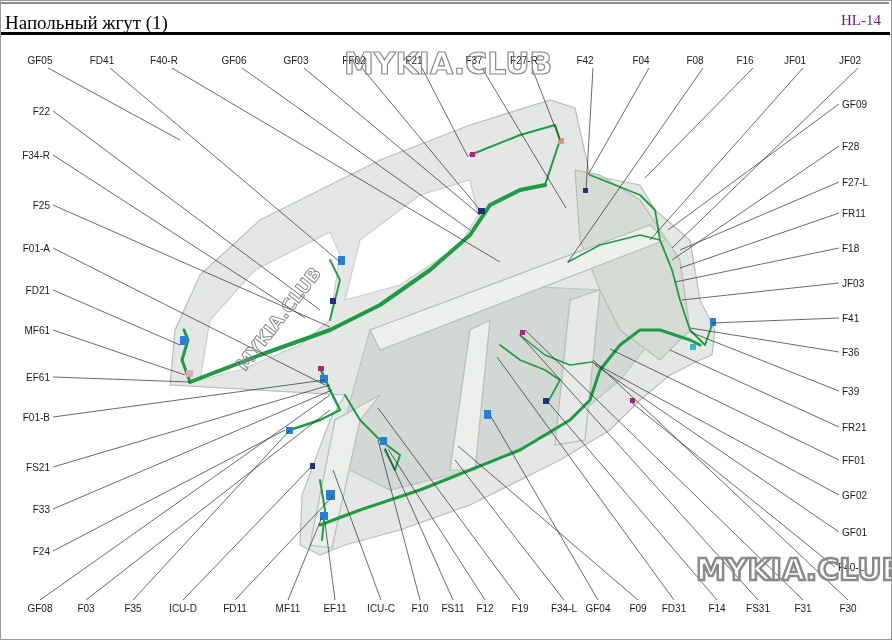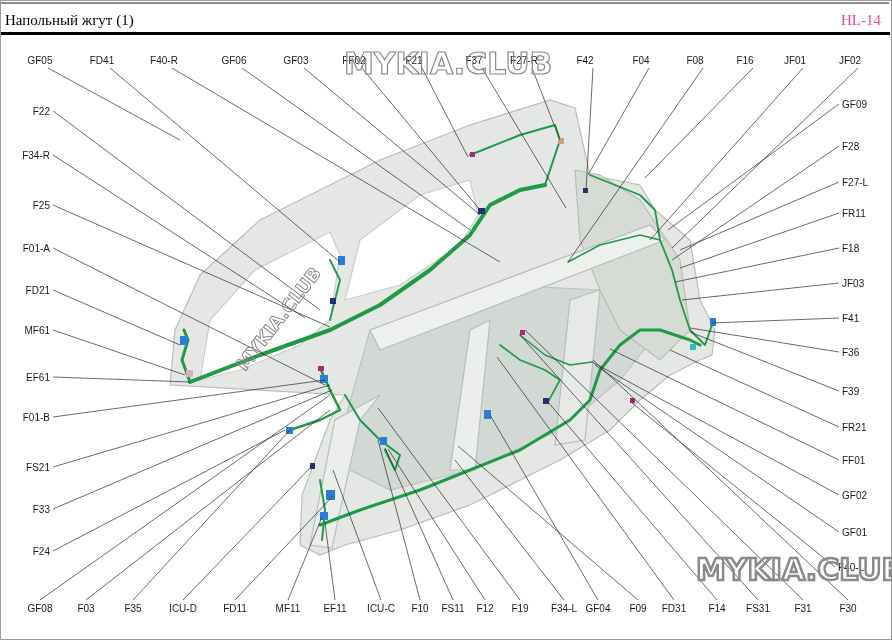--- a/index.html
+++ b/index.html
@@ -1,20 +1,20 @@
 <!DOCTYPE html>
 <html><head>
 <meta charset="utf-8">
 <style>
   html,body{margin:0;padding:0;background:#ffffff;}
   body{width:892px;height:640px;position:relative;overflow:hidden;font-family:"Liberation Sans",sans-serif;}
   .frame{position:absolute;left:0;top:0;width:890px;height:638px;border:1px solid #9a9a9a;}
   .header{position:absolute;left:1px;top:2px;width:888px;height:30px;border-top:2px solid #8c8c8c;}
-  .title{position:absolute;left:4px;top:8px;font-family:"Liberation Serif",serif;font-size:15px;color:#000;}
-  .code{position:absolute;right:8px;top:8px;font-family:"Liberation Serif",serif;font-size:15px;color:#ec4899;}
+  .title{position:absolute;left:4px;top:8px;font-family:"Liberation Serif",serif;font-size:19px;color:#000;}
+  .code{position:absolute;right:8px;top:8px;font-family:"Liberation Serif",serif;font-size:15px;color:#701a75;}
   .rule{position:absolute;left:1px;top:32px;width:889px;height:3px;background:#000;}
   svg{position:absolute;left:0;top:0;}
   .lbl{font-family:"Liberation Sans",sans-serif;font-size:10px;fill:#1a1a1a;}
   .lead{stroke:#2a2a2a;stroke-width:0.7;fill:none;}
   .wm{font-family:"DejaVu Sans",sans-serif;font-weight:bold;fill:none;stroke:#8a8a8a;}
 </style>
 </head>
 <body>
 
 <div class="frame"></div>

